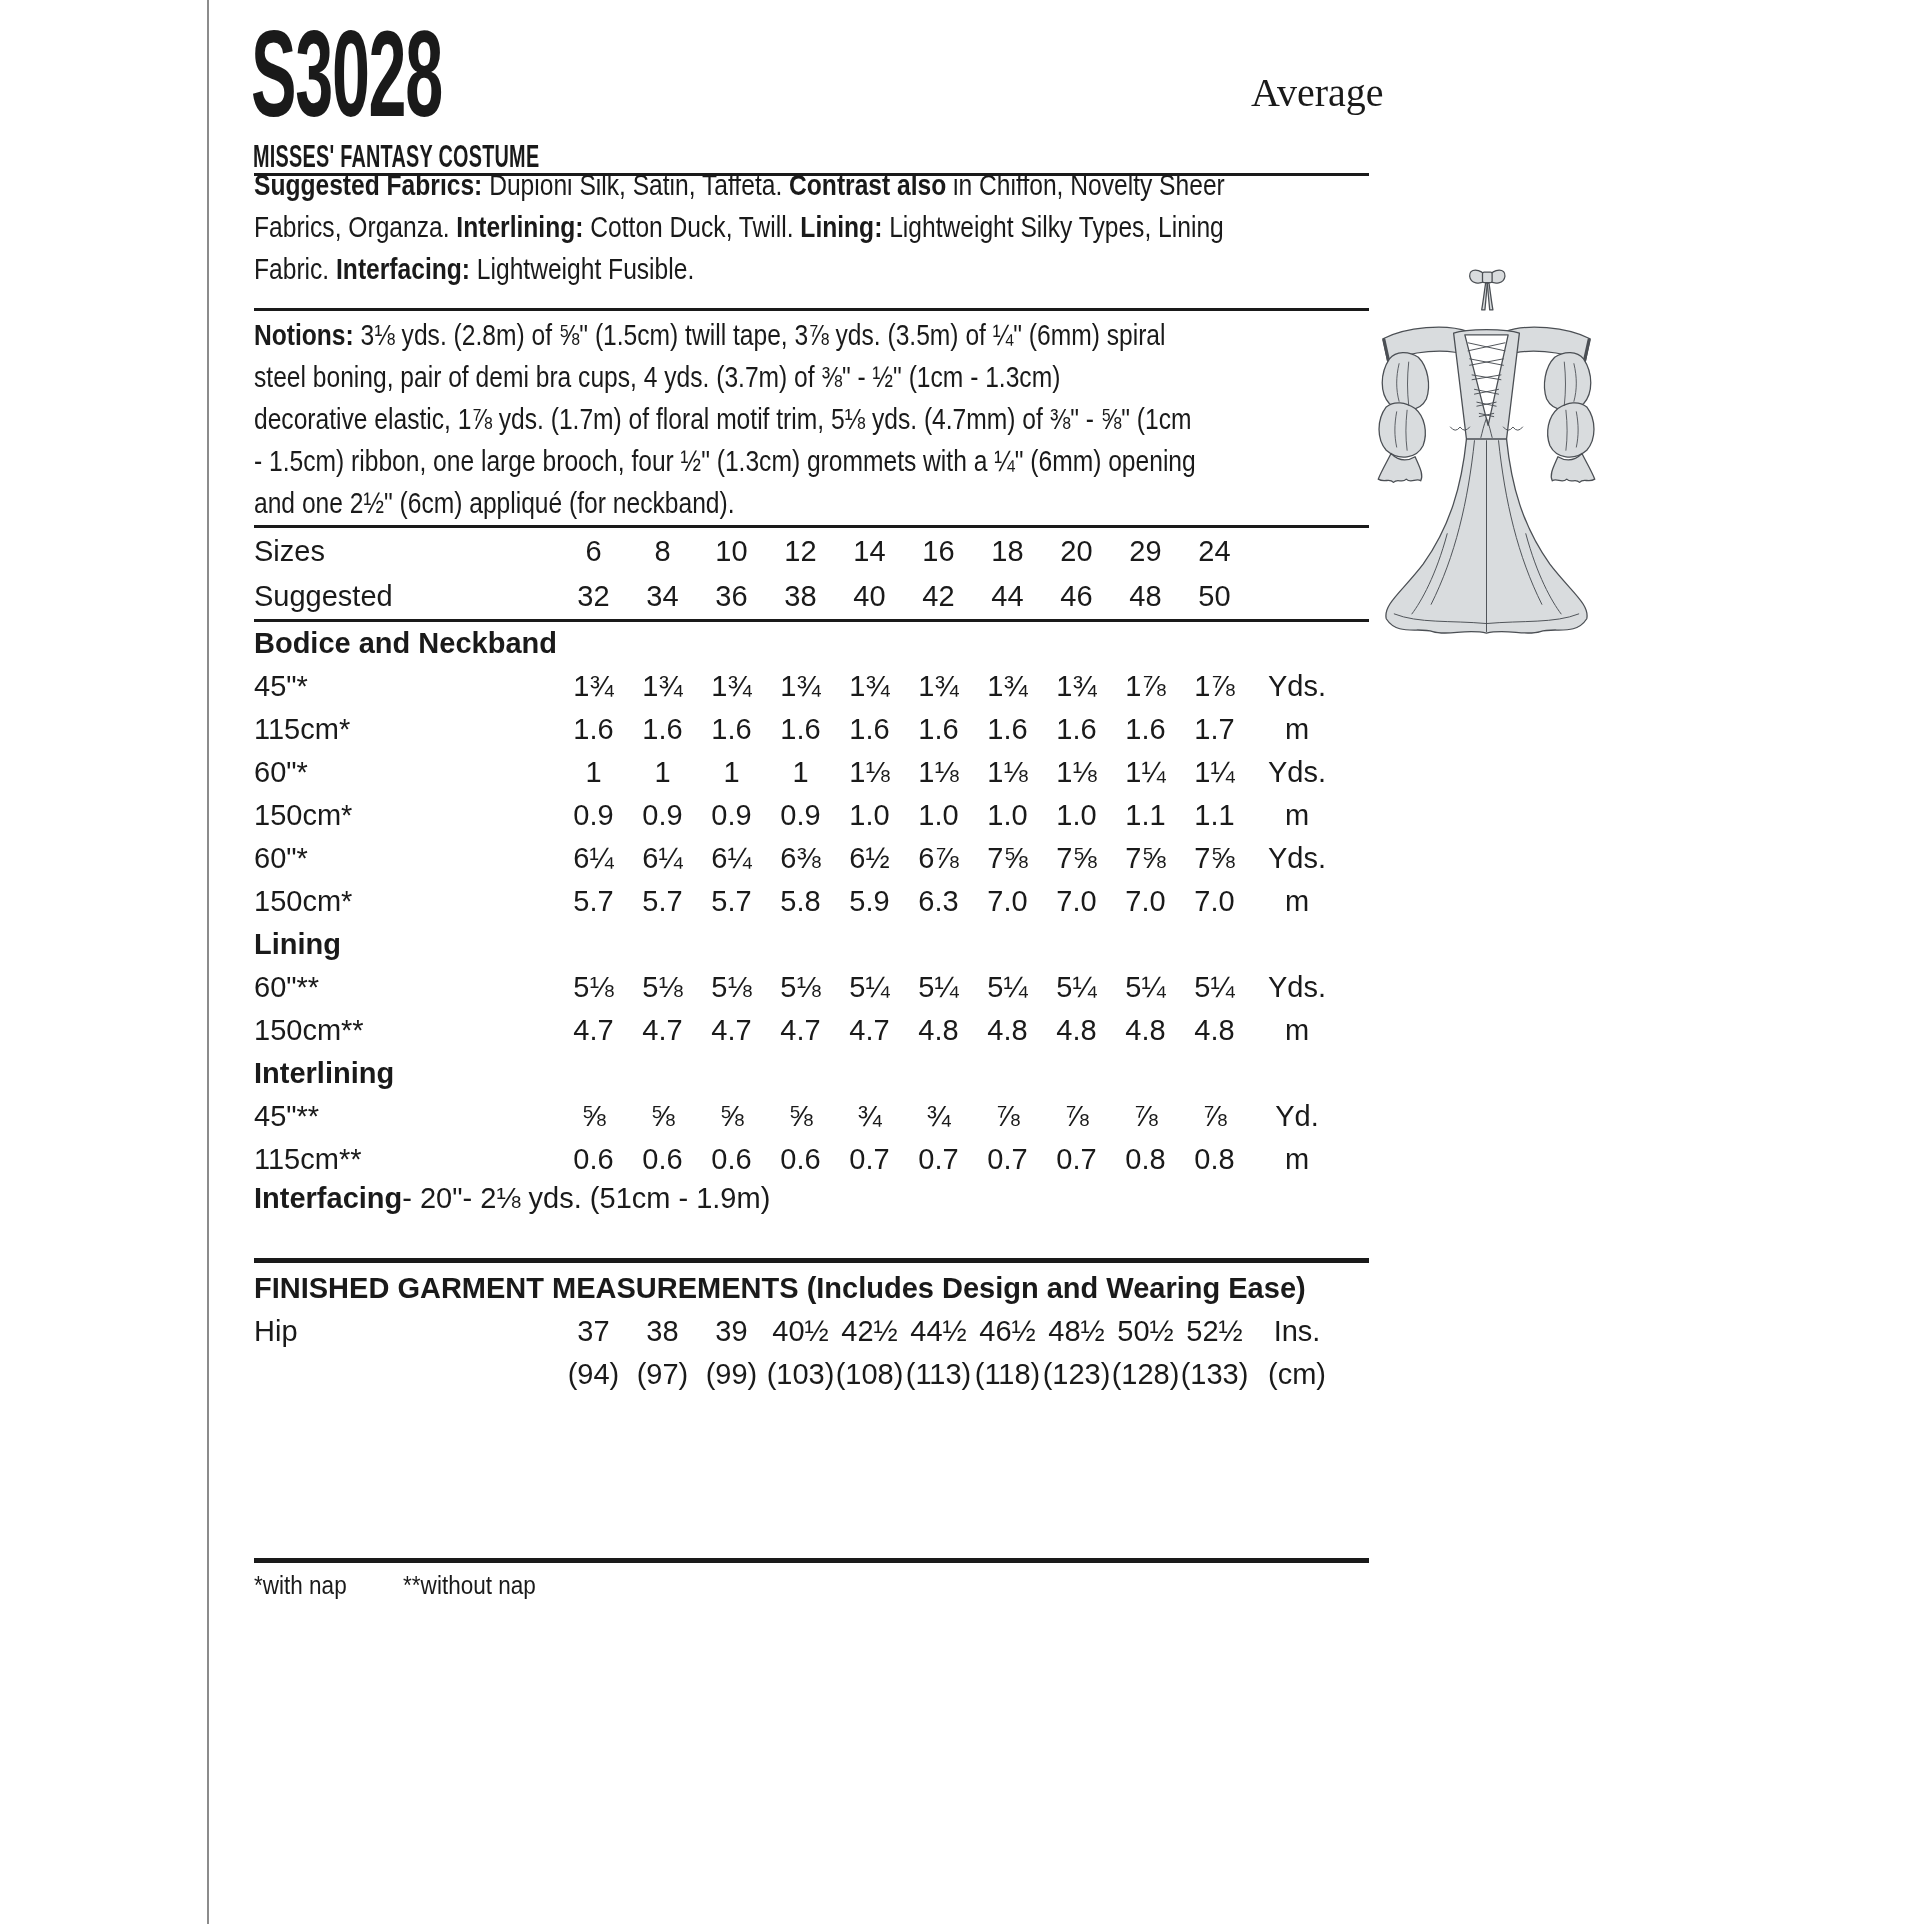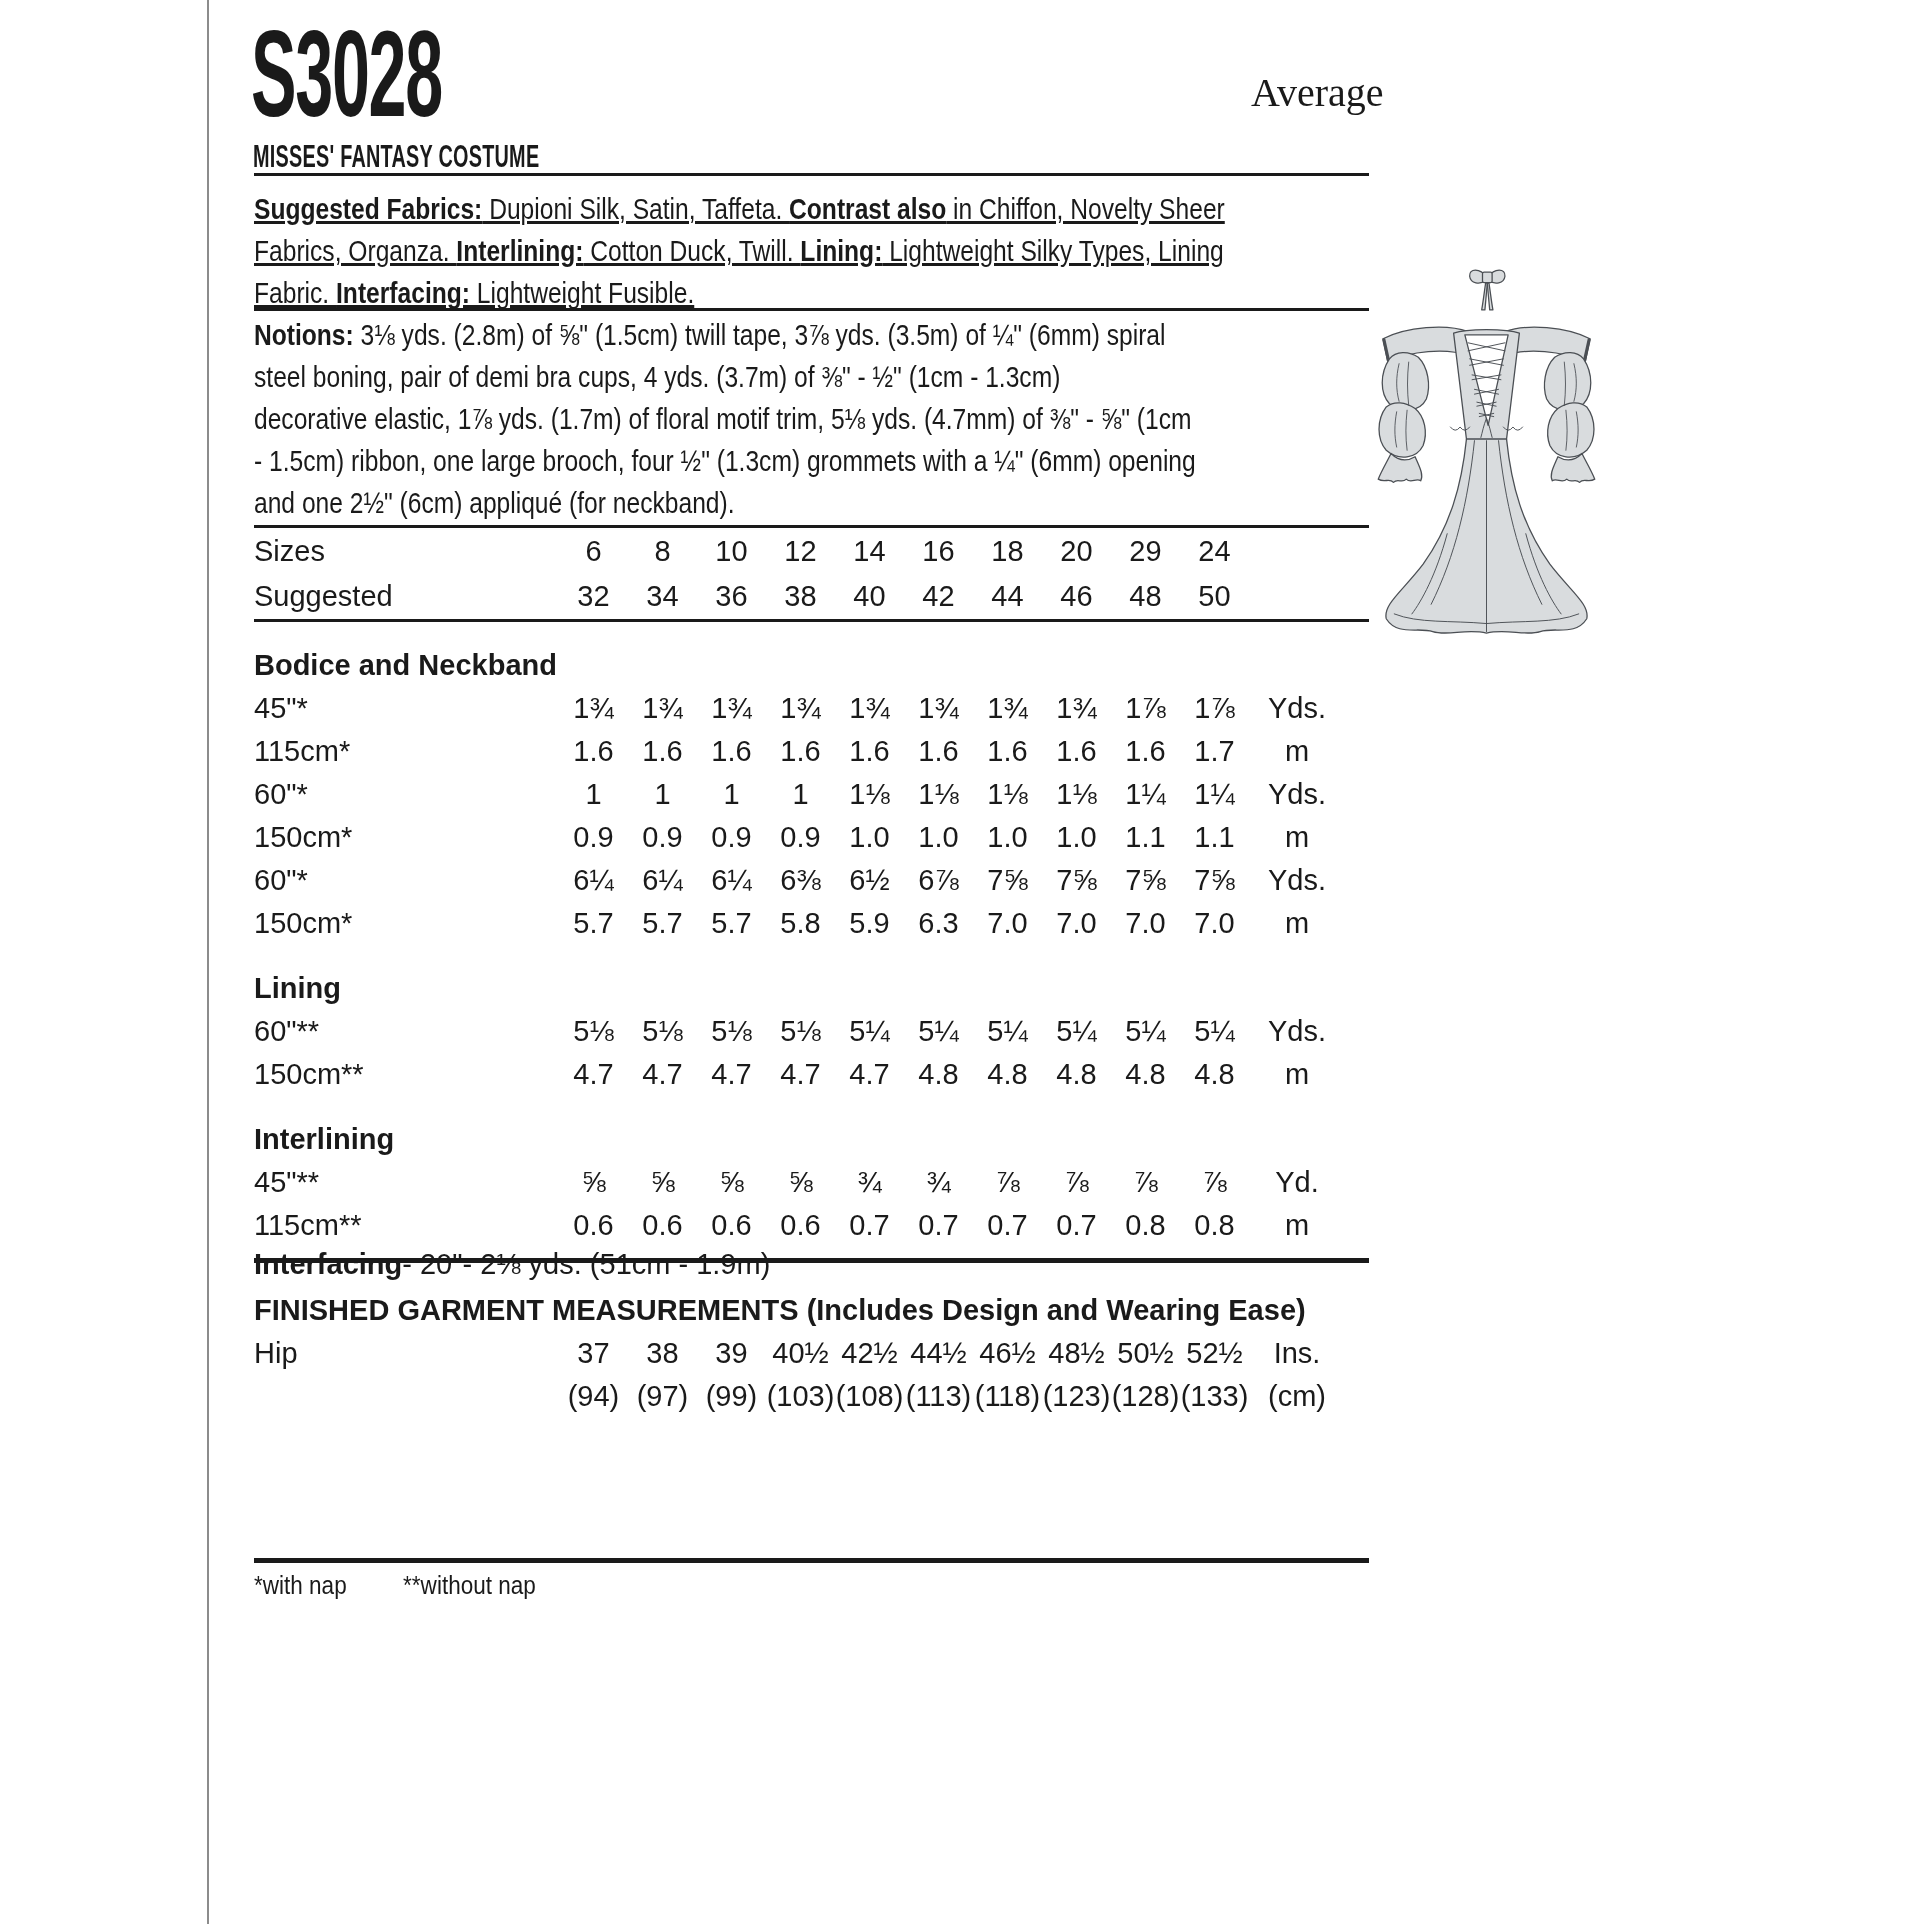--- a/index.html
+++ b/index.html
@@ -22,31 +22,31 @@
     letter-spacing:-2.4px;white-space:nowrap;transform:scaleX(0.56);transform-origin:0 0;
   }
   #difficulty{position:absolute;left:1251px;top:69px;font-size:40px;font-weight:400;font-family:Liberation Serif, serif;}
   #subtitle{
     position:absolute;left:253px;top:138px;font-size:32px;font-weight:700;white-space:nowrap;
     transform:scaleX(0.62);transform-origin:0 0;letter-spacing:0.4px;
   }
   .para{position:absolute;left:254px;}
   .pline{white-space:nowrap;font-size:30px;line-height:42px;transform:scaleX(0.82);transform-origin:0 0;}
   .b{font-weight:700;}
-  #fabrics{top:188px;text-decoration:underline;}
+  #fabrics{top:164px;}
   #notions{top:314px;}
   #size-header{position:absolute;left:254px;top:529px;width:1115px;}
   #yardage{position:absolute;left:254px;top:622px;width:1115px;}
   #finished{position:absolute;left:254px;top:1267px;width:1115px;}
   .trow{display:grid;grid-template-columns:305px repeat(10,69px) 96px;height:43px;align-items:center;}
   #size-header .trow{height:45px;}
   #size-header .tcell{font-weight:400;}
   .tcell{font-size:29px;white-space:nowrap;overflow:visible;}
   .tcell.val,.tcell.unit{text-align:center;}
-  .theading{height:43px;display:flex;align-items:center;font-size:29px;font-weight:700;white-space:nowrap;margin-top:22px;}
+  .theading{height:43px;display:flex;align-items:center;font-size:29px;font-weight:700;white-space:nowrap;}
   .trow-free{height:35px;display:flex;align-items:center;font-size:29px;white-space:nowrap;}
   .footnotes{
     position:absolute;left:254px;top:1570px;font-size:26.5px;white-space:nowrap;
     transform:scaleX(0.85);transform-origin:0 0;
   }
   .footnotes span + span{margin-left:59px;}
   #illustration{position:absolute;left:1370px;top:261px;width:233px;height:385px;}
 </style>
 </head>
 <body>

